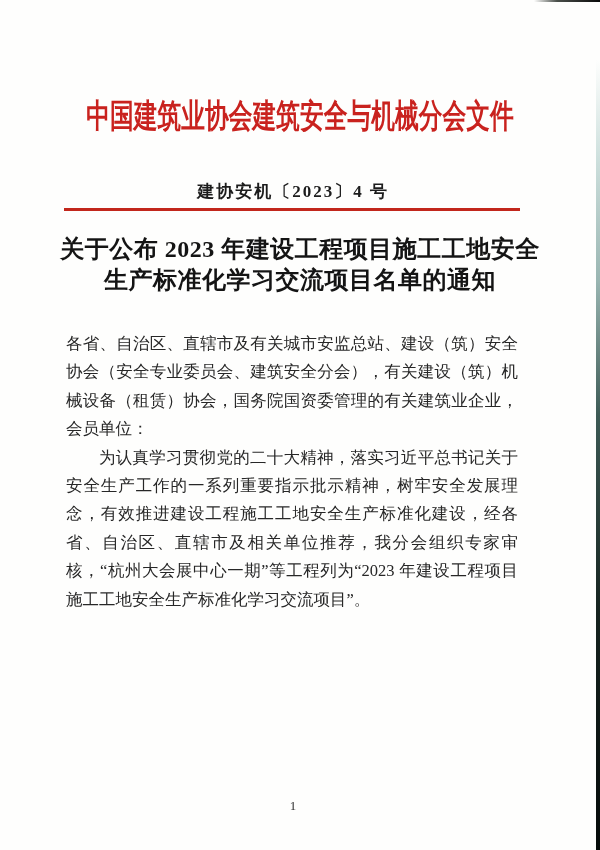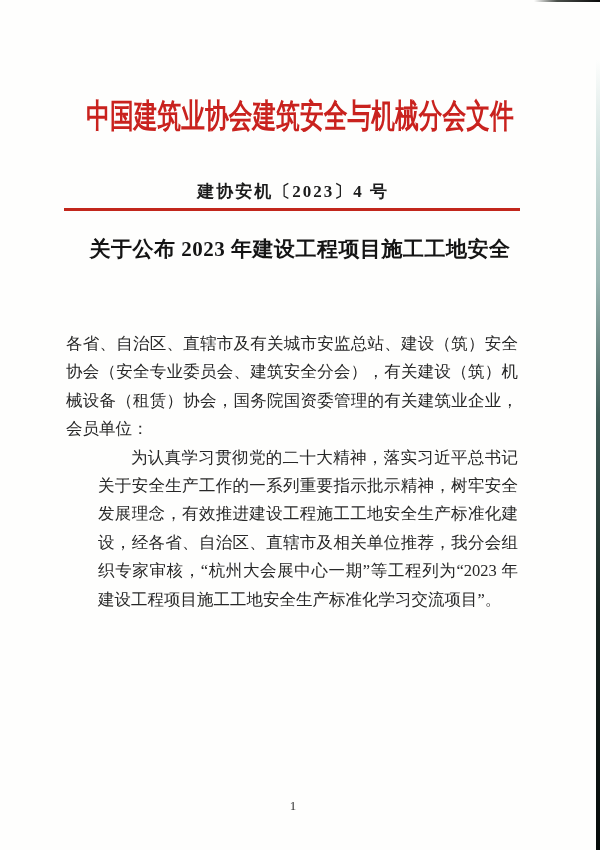--- a/index.html
+++ b/index.html
@@ -48,21 +48,21 @@
     width: 456px;
     height: 3px;
     background: #c2271c;
   }
   .main-title {
     position: absolute;
     top: 234px;
     left: 0;
     right: 0;
     text-align: center;
-    font-size: 21px;
+    font-size: 24px;
     line-height: 31px;
     font-weight: bold;
     color: #141414;
     letter-spacing: 0.5px;
   }
   .body-text {
     position: absolute;
     top: 330px;
     left: 66px;
     width: 452px;
@@ -71,21 +71,20 @@
     text-align: justify;
     text-justify: inter-ideograph;
     color: #272727;
   }
   .body-text p {
     margin: 0;
     padding: 0;
   }
   .body-text p.indent {
     text-indent: 2em;
-    margin-left: 32px;
   }
   .page-number {
     position: absolute;
     top: 798px;
     left: -14px;
     right: 0;
     text-align: center;
     font-size: 13px;
     color: #333333;
   }
@@ -122,20 +121,21 @@
   <div class="scan-edge-right"></div>
 
   <div class="red-header">中国建筑业协会建筑安全与机械分会文件</div>
 
   <div class="doc-number">建协安机〔2023〕4 号</div>
 
   <div class="red-line"></div>
 
   <div class="main-title">
     <div>关于公布 2023 年建设工程项目施工工地安全</div>
+    <div>生产标准化学习交流项目名单的通知</div>
   </div>
 
   <div class="body-text">
     <p>各省、自治区、直辖市及有关城市安监总站、建设（筑）安全协会（安全专业委员会、建筑安全分会），有关建设（筑）机械设备（租赁）协会，国务院国资委管理的有关建筑业企业，会员单位：</p>
     <p class="indent">为认真学习贯彻党的二十大精神，落实习近平总书记关于安全生产工作的一系列重要指示批示精神，树牢安全发展理念，有效推进建设工程施工工地安全生产标准化建设，经各省、自治区、直辖市及相关单位推荐，我分会组织专家审核，“杭州大会展中心一期”等工程列为“2023 年建设工程项目施工工地安全生产标准化学习交流项目”。</p>
   </div>
 
   <div class="page-number">1</div>
 
 </div>

